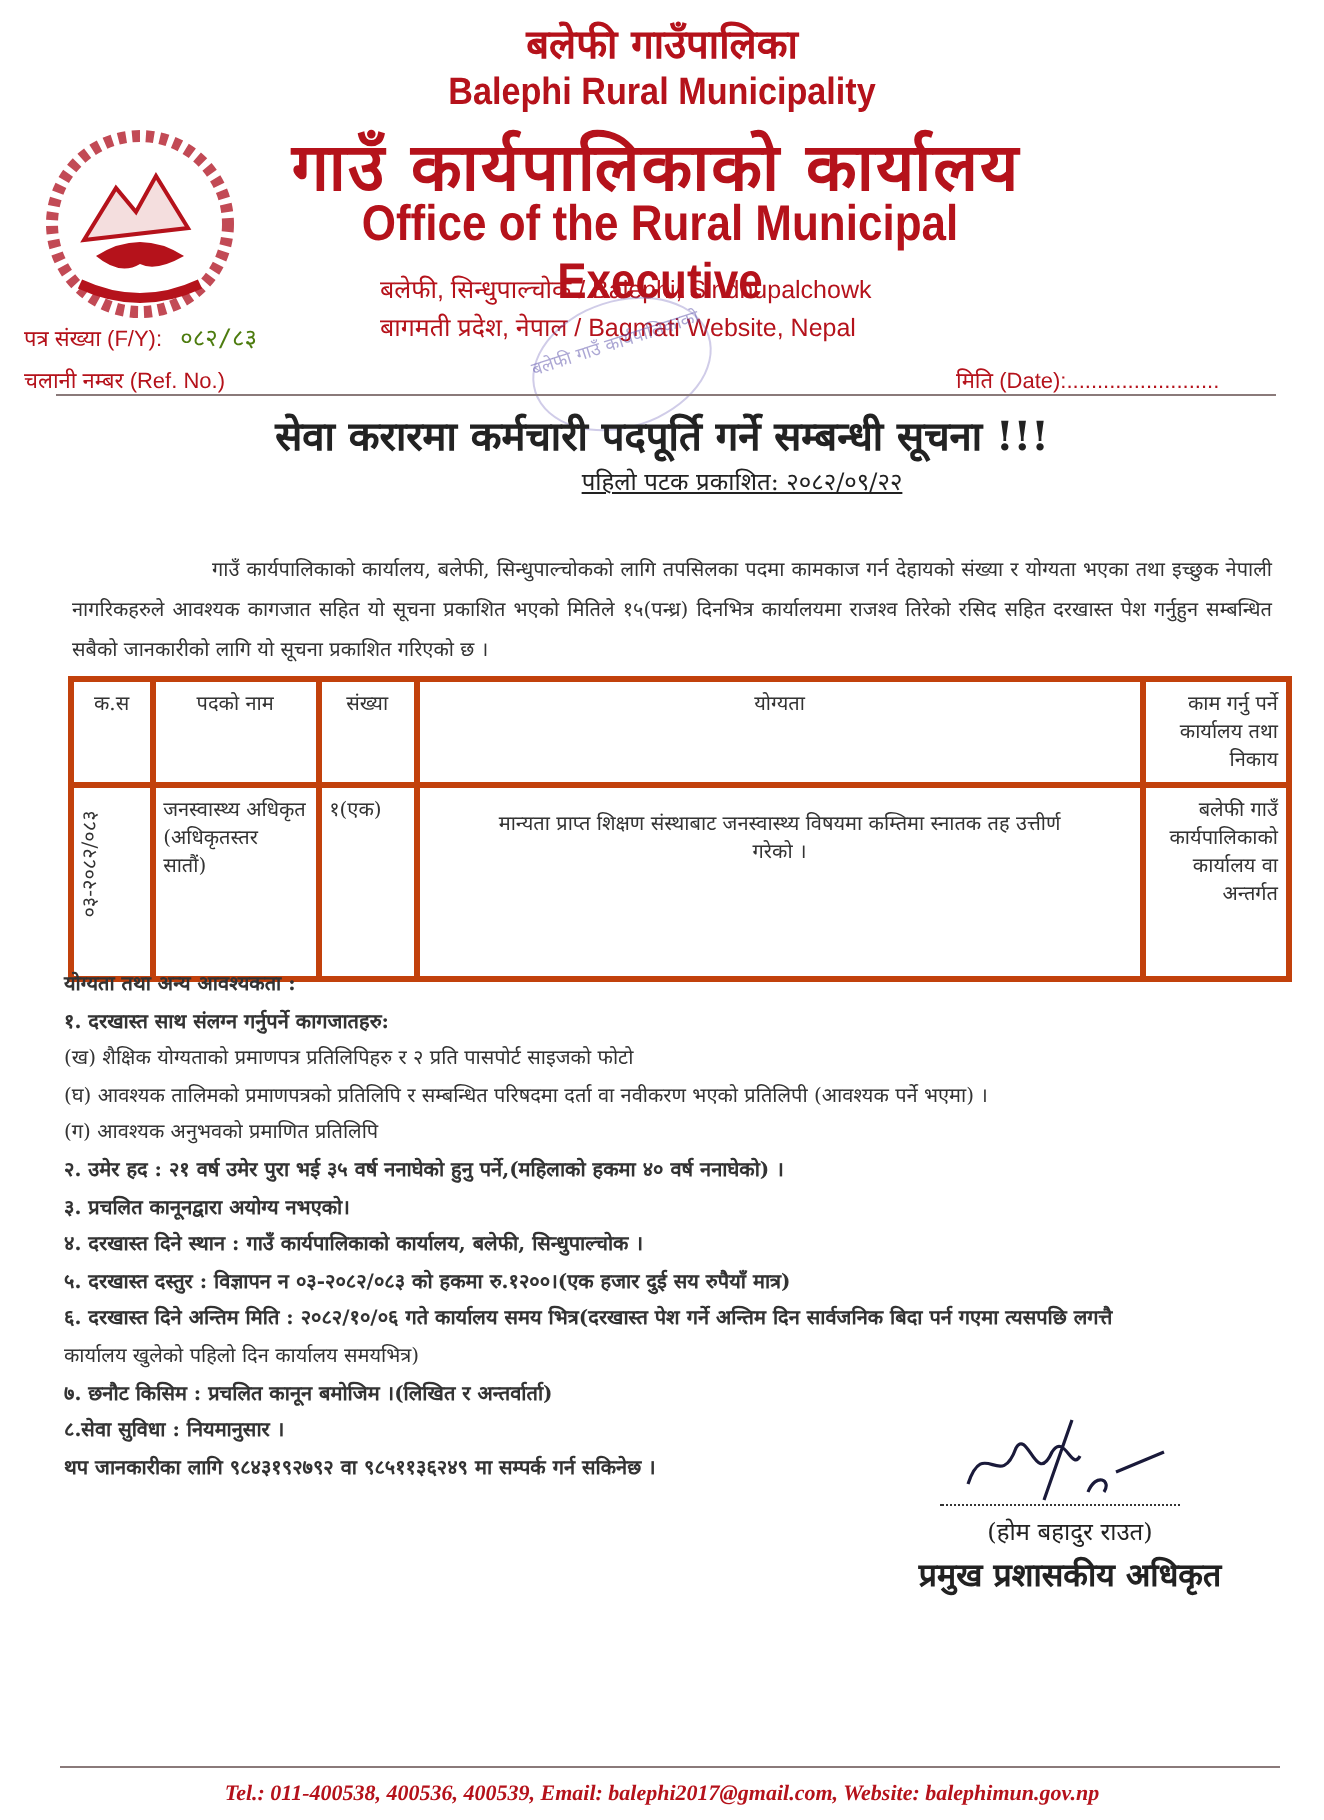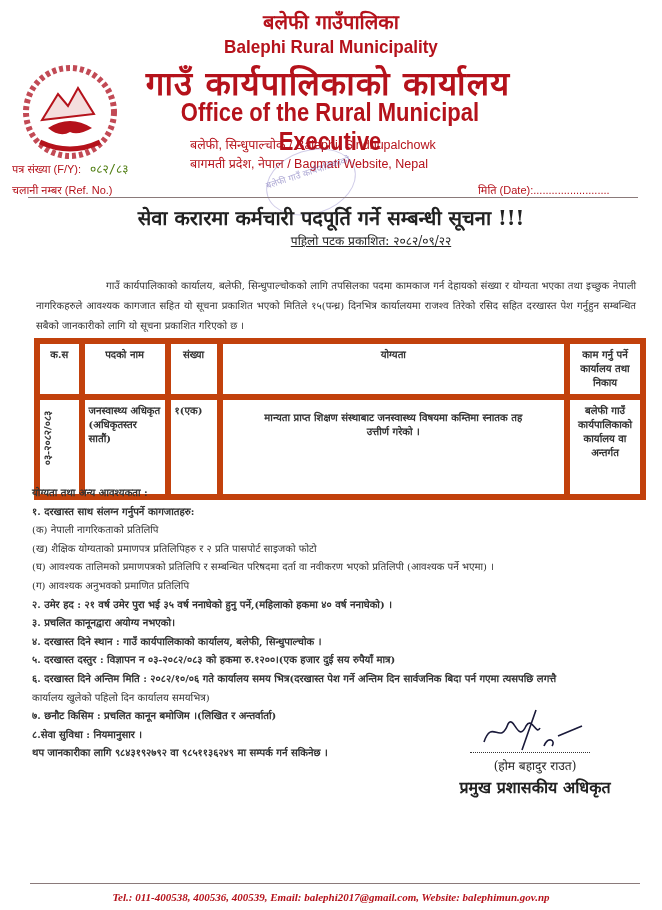--- a/index.html
+++ b/index.html
@@ -16,27 +16,27 @@
   .meta1{top:160px;}
   .meta2{top:182px;}
   .hand{font-family:"DejaVu Sans Mono",monospace;color:#4d7c0f;font-size:12px;margin-left:6px;}
   .date{position:absolute;left:478px;top:182px;font-family:"Liberation Sans",sans-serif;font-size:11px;color:#b5121b;}
   .rule-top{position:absolute;left:28px;top:197px;width:610px;height:1px;background:#8a7a7a;}
   .stamp{position:absolute;left:265px;top:150px;width:90px;height:62px;border-radius:50%;border:1px solid rgba(120,110,190,0.35);color:rgba(90,80,170,0.5);font-size:9px;text-align:center;line-height:14px;transform:rotate(-18deg);font-family:"DejaVu Sans",sans-serif;}
   .notice-title{position:absolute;top:204px;left:0;width:662px;text-align:center;font-size:20px;font-weight:bold;color:#222;}
   .notice-sub{position:absolute;top:232px;left:0;width:662px;text-align:center;font-size:12px;text-decoration:underline;color:#222;padding-left:40px;}
   .para{position:absolute;top:276px;left:36px;width:600px;font-size:10px;line-height:20px;color:#333;text-indent:70px;text-align:justify;}
   table.vac{position:absolute;top:338px;left:34px;width:612px;border-collapse:collapse;font-size:10px;color:#333;}
-  table.vac th,table.vac td{border:6px solid #c2410c;padding:3px 4px;vertical-align:top;font-weight:bold;}
+  table.vac th,table.vac td{border:3px solid #c2410c;padding:3px 4px;vertical-align:top;font-weight:normal;}
   table.vac th{height:44px;}
   table.vac td{height:74px;}
   .c1{width:22px;}
   .c2{width:72px;}
   .c3{width:38px;}
-  .c5{width:62px;text-align:center;}
+  .c5{width:62px;text-align:right;}
   .rot{display:inline-block;transform:rotate(-90deg);white-space:nowrap;margin-top:28px;margin-left:-24px;}
   .req{position:absolute;top:484px;left:32px;width:620px;font-size:10px;line-height:18.6px;color:#333;}
   .req div{white-space:nowrap;}
   .req .b{font-weight:bold;}
   .sig-dots{position:absolute;left:470px;top:752px;width:120px;border-top:1px dotted #333;}
   .sig{position:absolute;left:478px;top:706px;width:110px;height:50px;}
   .sig-name{position:absolute;left:470px;top:757px;width:130px;text-align:center;font-size:12px;color:#222;}
   .sig-title{position:absolute;left:455px;top:776px;width:160px;text-align:center;font-size:16px;font-weight:bold;color:#222;}
   .rule-bot{position:absolute;left:30px;top:883px;width:610px;height:1px;background:#8a7a7a;}
   .footer{position:absolute;top:891px;left:0;width:662px;text-align:center;font-family:"Liberation Serif",serif;font-style:italic;font-weight:bold;font-size:11px;color:#b5121b;}
@@ -86,21 +86,20 @@
     <td class="c3">१(एक)</td>
     <td style="text-align:center;padding:10px 30px;">मान्यता प्राप्त शिक्षण संस्थाबाट जनस्वास्थ्य विषयमा कम्तिमा स्नातक तह उत्तीर्ण गरेको ।</td>
     <td class="c5">बलेफी गाउँ कार्यपालिकाको कार्यालय वा अन्तर्गत</td>
   </tr>
 </tbody>
   </table>
 
 <div class="req">
   <div class="b">योग्यता तथा अन्य आवश्यकता :</div>
   <div class="b">१. दरखास्त साथ संलग्न गर्नुपर्ने कागजातहरु:</div>
-  <div>(क) नेपाली नागरिकताको प्रतिलिपि</div>
   <div>(ख) शैक्षिक योग्यताको प्रमाणपत्र प्रतिलिपिहरु र २ प्रति पासपोर्ट साइजको फोटो</div>
   <div>(घ) आवश्यक तालिमको प्रमाणपत्रको प्रतिलिपि र सम्बन्धित परिषदमा दर्ता वा नवीकरण भएको प्रतिलिपी (आवश्यक पर्ने भएमा) ।</div>
   <div>(ग) आवश्यक अनुभवको प्रमाणित प्रतिलिपि</div>
   <div class="b">२. उमेर हद : २१ वर्ष उमेर पुरा भई ३५ वर्ष ननाघेको हुनु पर्ने,(महिलाको हकमा ४० वर्ष ननाघेको) ।</div>
   <div class="b">३. प्रचलित कानूनद्वारा अयोग्य नभएको।</div>
   <div class="b">४. दरखास्त दिने स्थान : गाउँ कार्यपालिकाको कार्यालय, बलेफी, सिन्धुपाल्चोक ।</div>
   <div class="b">५. दरखास्त दस्तुर : विज्ञापन न ०३-२०८२/०८३ को हकमा रु.१२००।(एक हजार दुई सय रुपैयाँ मात्र)</div>
   <div class="b">६. दरखास्त दिने अन्तिम मिति : २०८२/१०/०६ गते कार्यालय समय भित्र(दरखास्त पेश गर्ने अन्तिम दिन सार्वजनिक बिदा पर्न गएमा त्यसपछि लगत्तै</div>
   <div>कार्यालय खुलेको पहिलो दिन कार्यालय समयभित्र)</div>
   <div class="b">७. छनौट किसिम : प्रचलित कानून बमोजिम ।(लिखित र अन्तर्वार्ता)</div>

